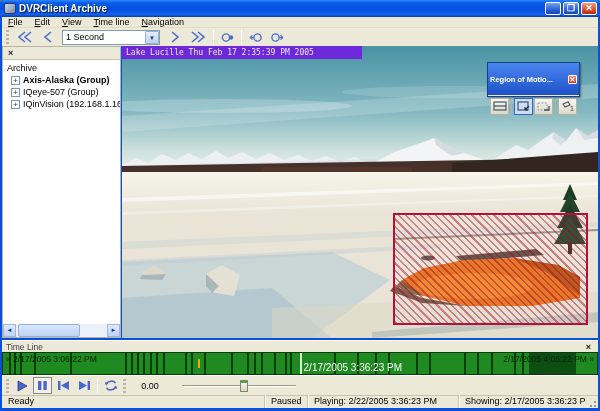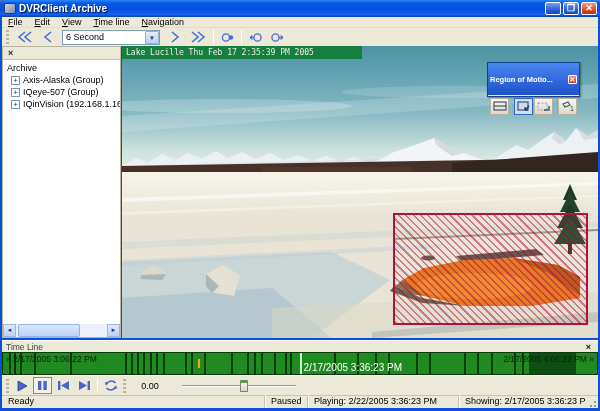--- a/index.html
+++ b/index.html
@@ -52,21 +52,21 @@
     text-align:center;color:#333;margin-right:3px;flex:none;}
   .hscroll{position:absolute;left:0;bottom:0;width:117px;height:13px;background:#ecf0fb;
     display:flex;align-items:center;}
   .sbtn{width:13px;height:13px;background:linear-gradient(180deg,#e0e9fb,#bed2f5);border:1px solid #9db7e3;
     font-size:6px;color:#1a3a8a;text-align:center;line-height:11px;flex:none;}
   .strack{flex:1;height:13px;position:relative;}
   .sthumb{position:absolute;left:2px;top:0;width:62px;height:13px;border:1px solid #93b3e8;
     background:linear-gradient(180deg,#dbe7fb,#bcd2f6);border-radius:2px;}
   .videoarea{position:absolute;left:122px;top:46px;width:476px;height:292px;background:#123;overflow:hidden;}
   .scene{position:absolute;left:0;top:0;width:476px;height:292px;display:block;}
-  .osd{position:absolute;left:0;top:0;width:240px;height:13px;background:#15803d;color:#ececec;
+  .osd{position:absolute;left:0;top:0;width:240px;height:13px;background:#6d28d9;color:#ececec;
     font-family:"DejaVu Sans Mono",monospace;font-size:8px;line-height:13px;padding-left:4px;
     white-space:nowrap;overflow:hidden;}
   .roi{position:absolute;left:271px;top:167px;width:195px;height:112px;border:2px solid #b5103a;
     background:repeating-linear-gradient(45deg,rgba(180,20,55,0.5) 0 1.6px,rgba(255,240,240,0.07) 1.6px 5.2px);}
   .palette{position:absolute;left:365px;top:16px;width:93px;height:35px;border:1px solid #16418c;
     background:#ece9d8;box-shadow:1px 1px 2px rgba(0,0,0,.4);}
   .pal-title{height:11px;background:linear-gradient(180deg,#4a86f0,#1e52c8);color:#fff;font-size:7.5px;
     font-weight:bold;display:flex;align-items:center;padding:16px 2px;white-space:nowrap;overflow:hidden;}
   .pal-title .pt{flex:1;overflow:hidden;}
   .pal-close{width:9px;height:9px;background:linear-gradient(180deg,#f09078,#c83418);border:1px solid #fff;
@@ -148,21 +148,21 @@
       <svg width="16" height="12">
           <path d="M8 1 L2 6 L8 11 M14 1 L8 6 L14 11" fill="none" stroke="#4a6fd4" stroke-width="1.6"></path>
         </svg>
     </button>
     <button class="tbtn">
       <svg width="10" height="12">
           <path d="M8 1 L2 6 L8 11" fill="none" stroke="#4a6fd4" stroke-width="1.6"></path>
         </svg>
     </button>
     <div class="combo">
-      <span class="combo-text">6 Second</span>
+      <span class="combo-text">1 Second</span>
       <span class="combo-btn">▼</span>
     </div>
     <button class="tbtn">
       <svg width="10" height="12">
           <path d="M2 1 L8 6 L2 11" fill="none" stroke="#4a6fd4" stroke-width="1.6"></path>
         </svg>
     </button>
     <button class="tbtn wide">
       <svg width="16" height="12">
           <path d="M2 1 L8 6 L2 11 M8 1 L14 6 L8 11" fill="none" stroke="#4a6fd4" stroke-width="1.6"></path>
@@ -193,21 +193,21 @@
   <div class="leftpanel">
     <div class="panelhdr">
       <span class="phx">×</span>
     </div>
     <div class="tree">
         <div class="tree-row">
           <span>Archive</span>
         </div>
         <div class="tree-row child">
           <span class="plusbox">+</span>
-          <span style="font-weight: normal;">Axis-Alaska (Group)</span>
+          <span style="font-weight: bold;">Axis-Alaska (Group)</span>
         </div>
         <div class="tree-row child">
           <span class="plusbox">+</span>
           <span>IQeye-507 (Group)</span>
         </div>
         <div class="tree-row child">
           <span class="plusbox">+</span>
           <span>IQinVision (192.168.1.168:88)</span>
         </div>
       </div>

